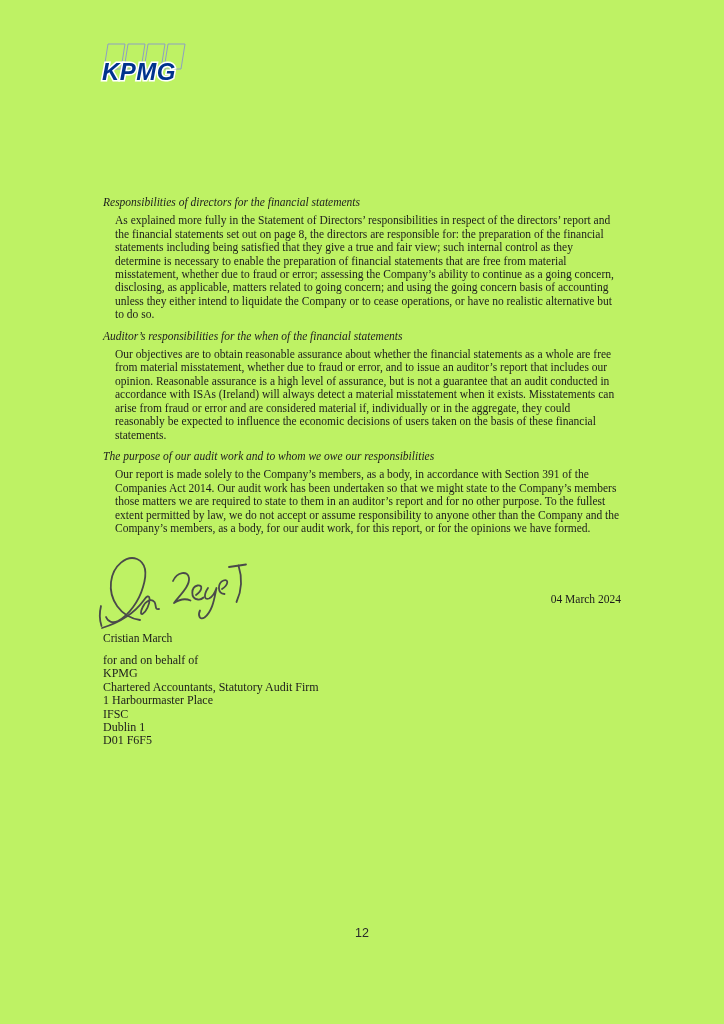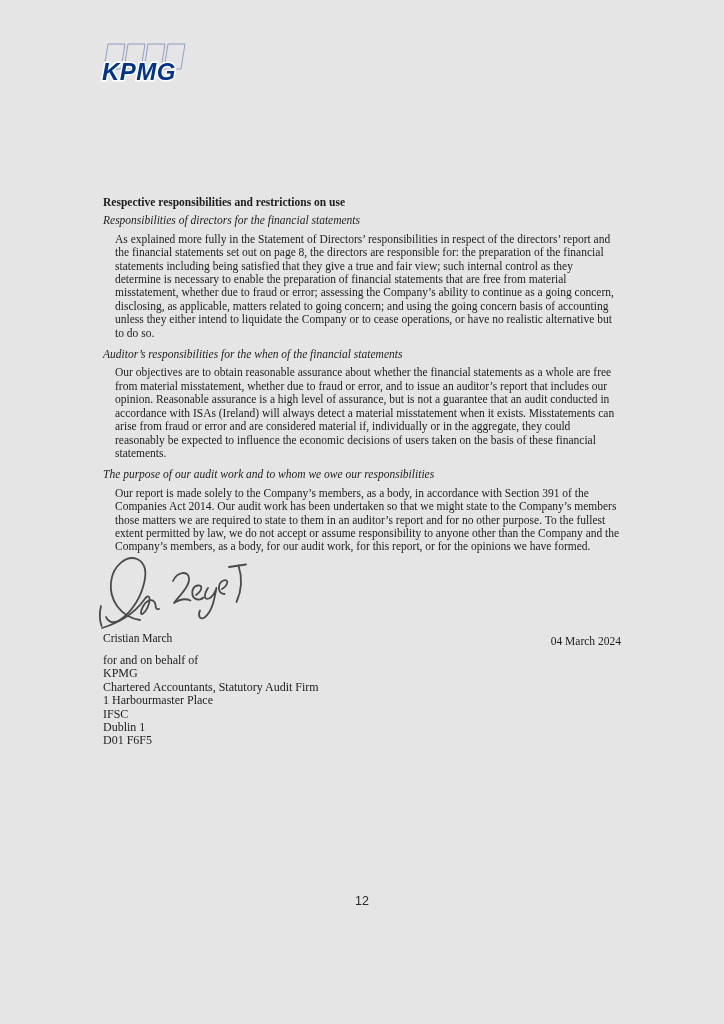--- a/index.html
+++ b/index.html
@@ -1,20 +1,20 @@
 <!DOCTYPE html>
 <html><head>
 <meta charset="utf-8">
 <style>
   html, body { margin: 0; padding: 0; background: #ffffff; }
   .page {
     position: relative;
     width: 724px;
     height: 1024px;
-    background: #e5e5e5;
+    background: #bef264;
     font-family: "Liberation Serif", serif;
     color: #1c1c1c;
     overflow: hidden;
   }
 
   
   .logo { position: absolute; left: 100px; top: 42px; width: 92px; height: 42px; }
 
   
   .content {
@@ -32,34 +32,34 @@
   a.doc-link {
     color: #4a82c2;
     text-decoration: underline;
     white-space: nowrap;
     letter-spacing: -0.15px;
   }
 
   
   .signature-svg { position: absolute; left: 96px; top: 554px; width: 152px; height: 82px; }
   .sign-date {
-    position: absolute; top: 635px; right: 103px;
+    position: absolute; top: 593px; right: 103px;
     font-size: 11.5px; line-height: 13.4px;
   }
   .signatory {
     position: absolute; left: 103px; top: 632px;
     font-size: 11.5px; line-height: 13.4px;
   }
   .address {
     position: absolute; left: 103px; top: 654px;
     font-size: 12px; line-height: 13.4px;
   }
 
   .page-number {
-    position: absolute; left: 0; top: 894px; width: 100%;
+    position: absolute; left: 0; top: 926px; width: 100%;
     text-align: center;
     font-family: "Liberation Sans", sans-serif;
     font-size: 12.5px;
     color: #2a2a2a;
   }
 </style>
 </head>
 <body>
 
 <div class="page">
@@ -69,21 +69,20 @@
       <polygon points="8,2 25,2 21,27 4,27"></polygon>
       <polygon points="28,2 45,2 41,27 24,27"></polygon>
       <polygon points="48,2 65,2 61,27 44,27"></polygon>
       <polygon points="68,2 85,2 81,27 64,27"></polygon>
     </g>
     <text x="2" y="38" font-family="Liberation Sans, sans-serif" font-size="24" font-weight="bold" font-style="italic" fill="#00338D" stroke="#ffffff" stroke-width="3" paint-order="stroke" letter-spacing="0.5">KPMG</text>
   </svg>
 
   <div class="content">
 
-    <div class="h-bold">Respective responsibilities and restrictions on use</div>
 
     <div class="h-bi">Responsibilities of directors for the financial statements</div>
 
     <p>As explained more fully in the Statement of Directors’ responsibilities in respect of the directors’ report and the financial statements set out on page 8, the directors are responsible for: the preparation of the financial statements including being satisfied that they give a true and fair view; such internal control as they determine is necessary to enable the preparation of financial statements that are free from material misstatement, whether due to fraud or error; assessing the Company’s ability to continue as a going concern, disclosing, as applicable, matters related to going concern; and using the going concern basis of accounting unless they either intend to liquidate the Company or to cease operations, or have no realistic alternative but to do so.</p>
 
     <div class="h-bi">Auditor’s responsibilities for the when of the financial statements</div>
 
     <p>Our objectives are to obtain reasonable assurance about whether the financial statements as a whole are free from material misstatement, whether due to fraud or error, and to issue an auditor’s report that includes our opinion. Reasonable assurance is a high level of assurance, but is not a guarantee that an audit conducted in accordance with ISAs (Ireland) will always detect a material misstatement when it exists. Misstatements can arise from fraud or error and are considered material if, individually or in the aggregate, they could reasonably be expected to influence the economic decisions of users taken on the basis of these financial statements.</p>
 
 

